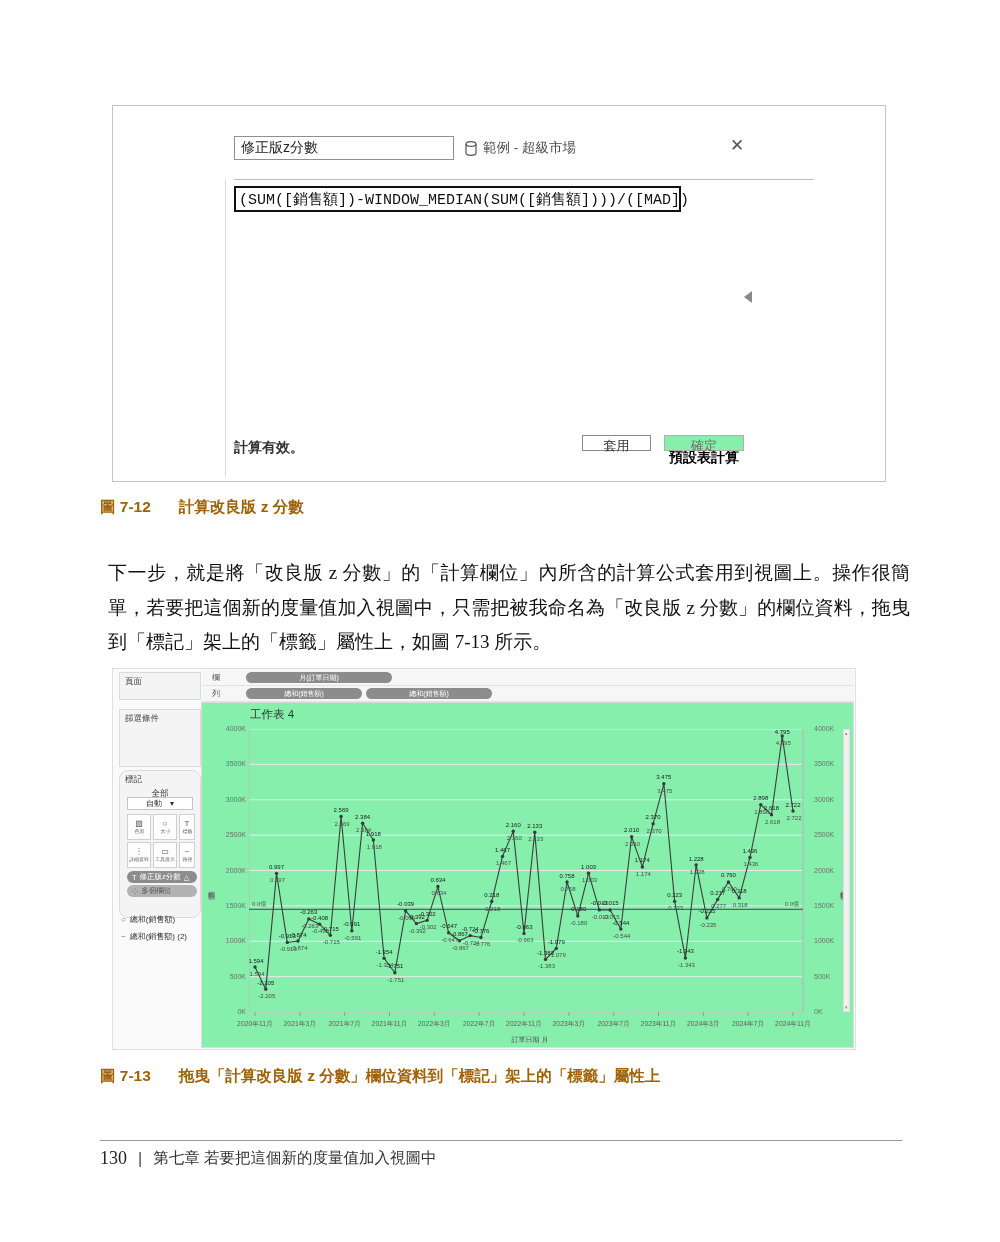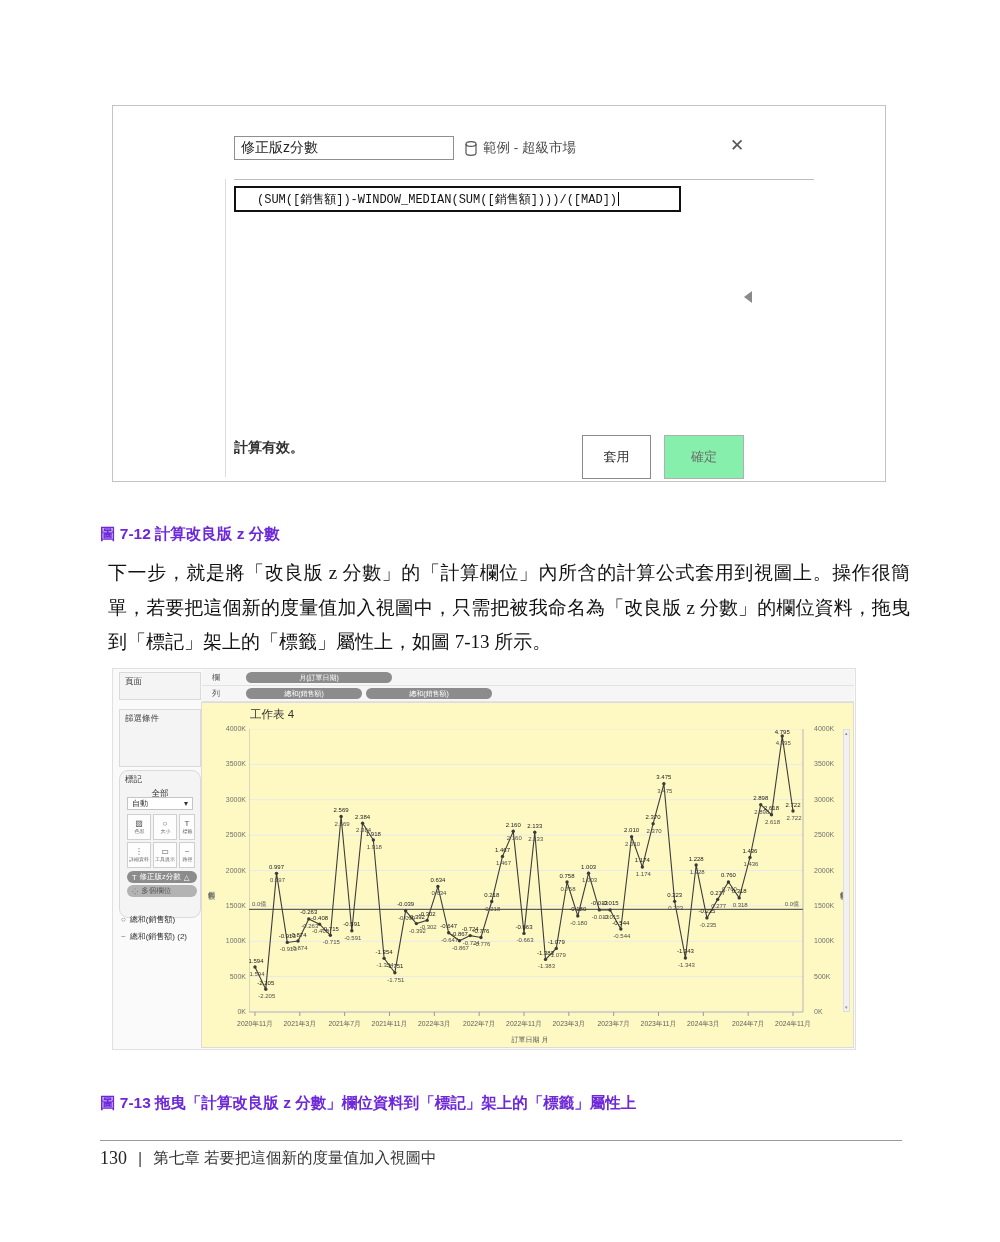--- a/index.html
+++ b/index.html
@@ -11,75 +11,75 @@
   .dlg-vdiv{position:absolute;left:112px;top:73px;bottom:4px;width:1px;background:#dcdcdc;}
   .dlg-name{position:absolute;left:121px;top:30px;width:220px;height:24px;border:1px solid #8f8f8f;
             font-family:"Liberation Sans",sans-serif;font-size:14px;color:#222;padding:0 6px;background:#fff;box-sizing:border-box;}
   .dlg-ds{position:absolute;left:352px;top:33px;display:flex;align-items:center;gap:6px;
           font-size:13.5px;color:#4a4a4a;}
   .dlg-close{position:absolute;left:614px;top:30px;font-size:17px;color:#555;width:20px;height:20px;
              text-align:center;line-height:20px;cursor:default;}
   .dlg-sep{position:absolute;left:121px;top:73px;width:580px;height:1px;background:#bdbdbd;}
   .dlg-formula{position:absolute;left:121px;top:80px;width:447px;height:26px;border:2px solid #111;
                background:#fff;font-family:"Liberation Mono","DejaVu Sans Mono",monospace;
-               font-size:12px;color:#111;display:flex;align-items:center;padding:0 21px;box-sizing:border-box;white-space:nowrap;}
+               font-size:15px;color:#111;display:flex;align-items:center;padding:0 3px;box-sizing:border-box;white-space:nowrap;}
   .cursor{display:inline-block;width:1px;height:14px;background:#000;margin-left:1px;}
   .dlg-expand{position:absolute;left:631px;top:185px;width:0;height:0;
               border-top:6px solid transparent;border-bottom:6px solid transparent;border-right:8px solid #8a8a8a;}
   .dlg-defaultcalc{position:absolute;left:556px;top:305px;width:186px;text-align:left;
                    font-size:14px;font-weight:bold;color:#000000;margin-top:38px;}
   .dlg-status{position:absolute;left:121px;top:333px;font-size:14px;font-weight:bold;color:#333;}
-  .btn{position:absolute;top:329px;height:44px;font-size:13px;box-sizing:border-box;
+  .btn{position:absolute;top:329px;height:16px;font-size:13px;box-sizing:border-box;
        font-family:"Liberation Sans",sans-serif;}
   .btn-apply{left:469px;width:69px;background:#fff;border:1px solid #8a8a8a;color:#333;}
   .btn-ok{left:551px;width:80px;background:#86efac;border:1px solid #b0b0b0;color:#6b6b6b;}
   
-  .caption{position:absolute;left:100px;font-size:15.5px;font-weight:bold;color:#6d28d9;
-           display:flex;gap:4px;margin-top:27px;}
+  .caption{position:absolute;left:100px;font-size:15.5px;font-weight:bold;color:#a16207;
+           display:flex;gap:28px;}
   .cap12{top:497px;}
   .cap13{top:1066px;}
   .bodytext{position:absolute;left:100px;top:548px;width:802px;margin:8px;
             font-family:"Liberation Serif","DejaVu Serif",serif;font-size:19px;line-height:1.82;
             text-align:justify;color:#111;}
   .footer-rule{position:absolute;left:100px;top:1140px;width:802px;height:1px;background:#9a9a9a;}
   .footer{position:absolute;left:100px;top:1148px;display:flex;align-items:center;gap:11px;}
   .footer .pg{font-family:"Liberation Serif","DejaVu Serif",serif;font-size:18px;color:#222;}
   .footer .sep{font-size:16px;color:#444;}
   .footer .ch{font-size:15.5px;color:#333;}
   
   .shot{position:absolute;left:112px;top:668px;width:742px;height:380px;background:#fafafa;
         border:1px solid #e0e0e0;font-family:"Liberation Sans",sans-serif;}
   .panel{position:absolute;left:6px;width:82px;background:#f4f4f4;border:1px solid #dadada;box-sizing:border-box;}
   .panel .ptitle{font-size:8.5px;color:#444;padding:3px 0 0 5px;}
   .p-pages{top:3px;height:28px;}
   .p-filters{top:40px;height:58px;}
   .p-marks{top:101px;height:112px;}
   .marks-all{font-size:8.5px;color:#333;text-align:center;margin-top:2px;}
   .mtype{position:absolute;left:7px;top:26px;width:66px;height:13px;border:1px solid #c4c4c4;background:#fff;
-         font-size:8px;color:#333;display:flex;align-items:center;justify-content:space-between;padding:0 4px;box-sizing:border-box;}
+         font-size:8px;color:#333;display:flex;align-items:center;justify-content:space-between;padding:0 18px;box-sizing:border-box;}
   .mgrid{position:absolute;left:7px;top:43px;width:68px;display:grid;grid-template-columns:repeat(3,1fr);gap:2px;}
   .mbtn{border:1px solid #cfcfcf;background:#fdfdfd;height:24px;display:flex;flex-direction:column;
         align-items:center;justify-content:center;}
   .mbtn .mi{font-size:8px;color:#555;line-height:9px;}
   .mbtn .ml{font-size:5.5px;color:#666;transform:scale(.9);white-space:nowrap;}
   .mpill{position:absolute;left:7px;height:12px;border-radius:6px;color:#fff;font-size:7.5px;
          display:flex;align-items:center;gap:3px;padding:0 5px;box-sizing:border-box;width:70px;}
   .mpill1{top:100px;background:#8c8c8c;}
   .mpill2{top:86px;background:#b3b3b3;color:#555;}
   .mrow{position:absolute;left:8px;font-size:8px;color:#333;display:flex;gap:4px;align-items:center;}
   .mrow .ic{font-size:8px;color:#666;}
   
   .shelf{position:absolute;left:89px;right:1px;height:15px;background:#f6f6f6;border-bottom:1px solid #e2e2e2;
          display:flex;align-items:center;}
   .sh1{top:1px;} .sh2{top:17px;}
   .shelf .slab{font-size:8px;color:#555;width:34px;padding-left:10px;}
   .spill{height:11px;border-radius:6px;background:#8c8c8c;color:#fff;font-size:7px;
          display:flex;align-items:center;justify-content:center;margin-right:4px;padding:0 8px;}
   
-  .sheet{position:absolute;left:88px;top:33px;right:1px;bottom:1px;background:#fef9c3;border:1px solid #dcdcdc;box-sizing:border-box;}
+  .sheet{position:absolute;left:88px;top:33px;right:1px;bottom:1px;background:#86efac;border:1px solid #dcdcdc;box-sizing:border-box;}
   .sheet-title{position:absolute;left:48px;top:4px;font-size:11.5px;color:#333;}
   .ylab{position:absolute;font-size:7px;color:#707070;}
   .ylab-l{width:38px;text-align:right;}
   .yaxis-title{position:absolute;font-size:7px;color:#666;writing-mode:vertical-rl;letter-spacing:1px;}
   .xlab{position:absolute;font-size:6.8px;color:#606060;transform:translateX(-50%);white-space:nowrap;}
   .xaxis-title{position:absolute;font-size:7px;color:#555;transform:translateX(-50%);}
   .scrollstrip{position:absolute;right:3px;top:26px;width:7px;height:283px;background:#f1f1f1;border:1px solid #ddd;box-sizing:border-box;}
   .scrollstrip .sa{position:absolute;left:1px;font-size:5px;color:#888;line-height:5px;}
   #chart{position:absolute;left:47px;top:26px;}
 </style>

